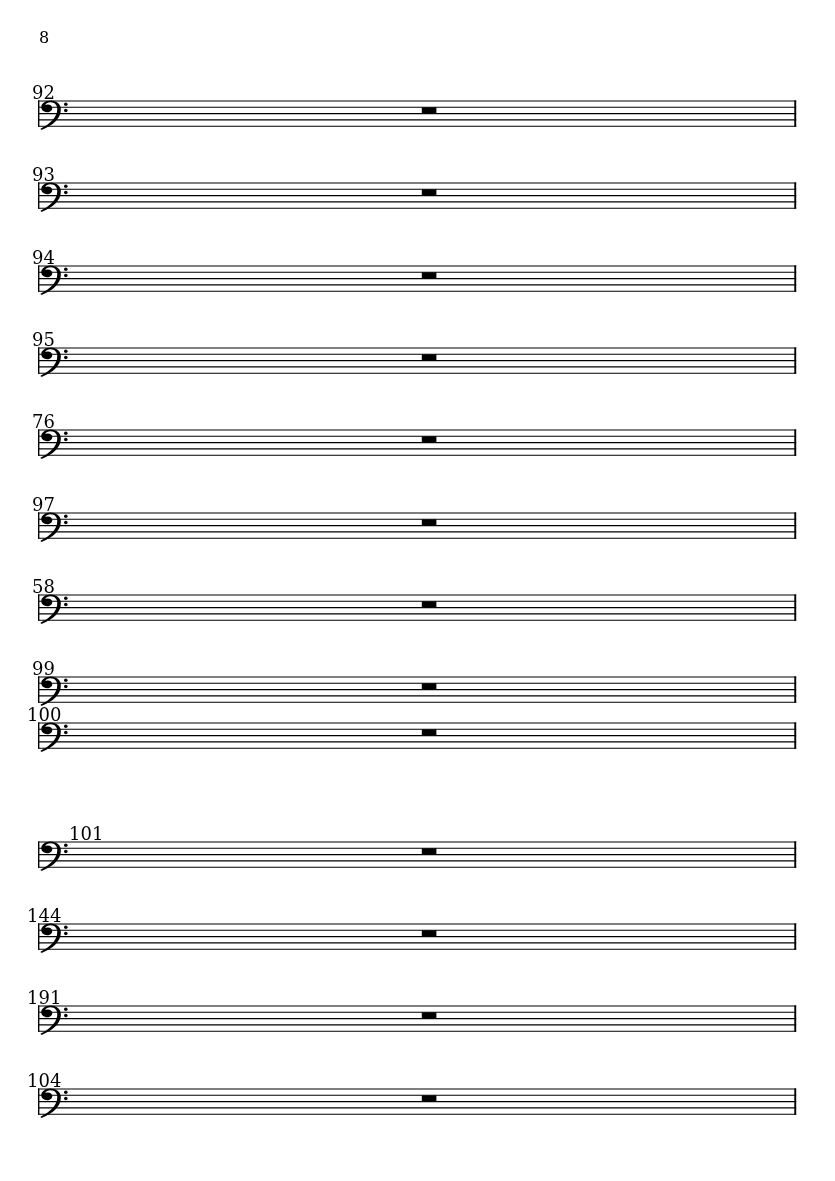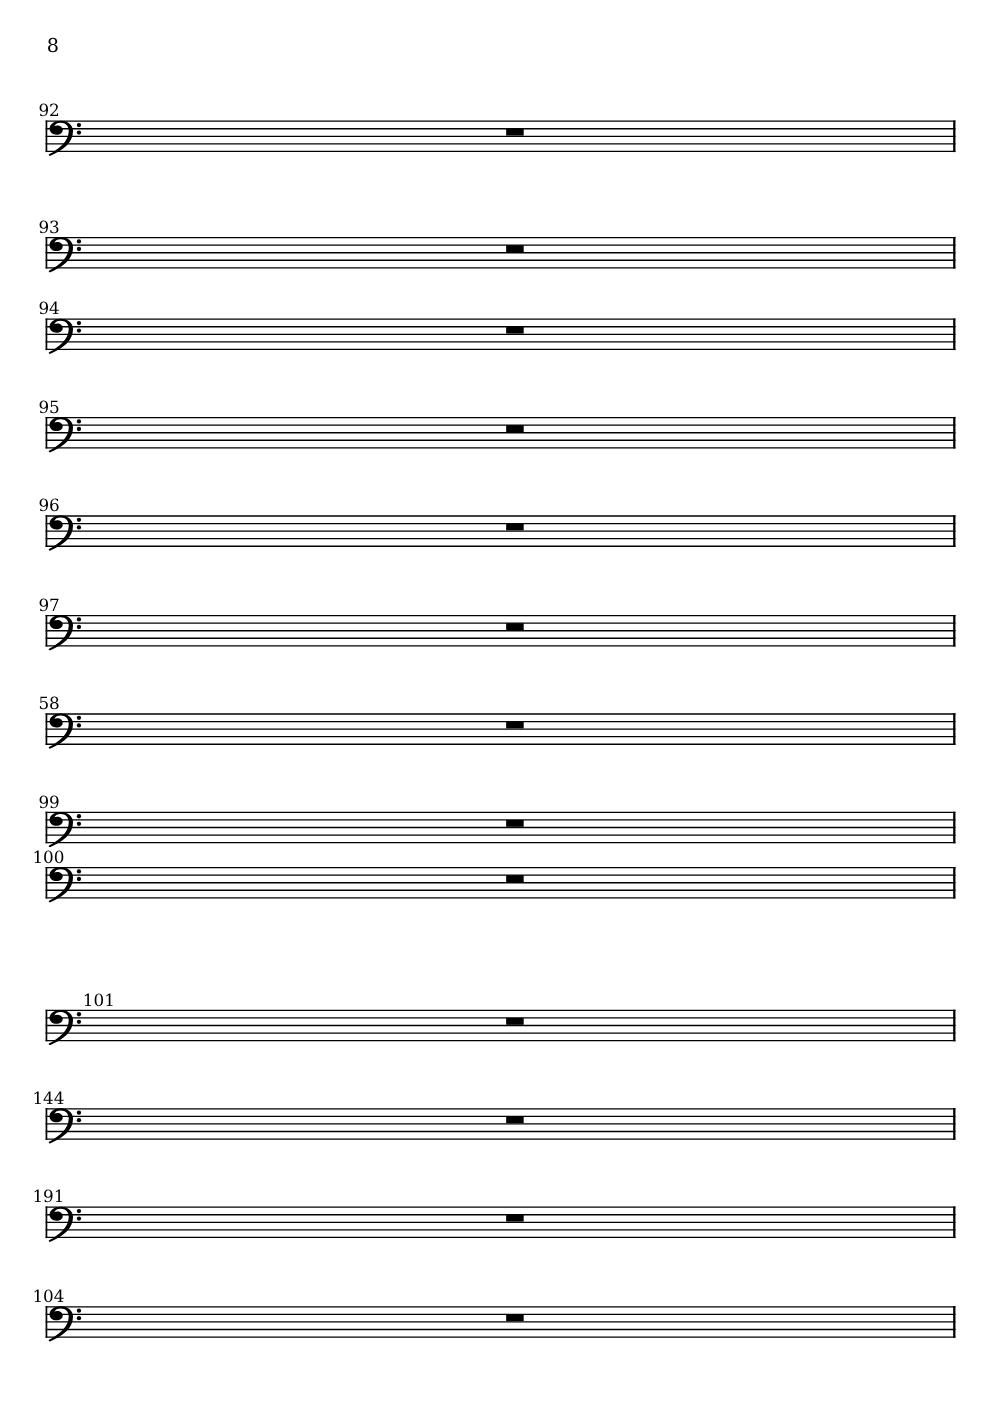--- a/index.html
+++ b/index.html
@@ -26,21 +26,21 @@
   }
   .system {
     position: absolute;
     left: 0;
     width: 835px;
     height: 50px;
   }
   .measure-number {
     position: absolute;
     top: -1px;
-    font-size: 14px;
+    font-size: 18px;
     line-height: 14px;
     color: #000000;
     letter-spacing: 0px;
   }
   .staff-svg {
     position: absolute;
     left: 0;
     top: 12px;
     display: block;
   }
@@ -75,21 +75,21 @@
                  C 4.3 2.7 5.9 1.7 7.8 1.7
                  C 11.2 1.7 13.1 4.5 13.1 8.4
                  C 13.1 16.9 6.8 23.0 0.3 27.4
                  C -0.3 27.8 0.4 29.0 1.2 28.6 Z"></path>
         <circle cx="65.8" cy="5.2" r="1.8"></circle>
         <circle cx="65.8" cy="11.5" r="1.8"></circle>
       </g>
       <rect x="421.8" y="8.3" width="14.6" height="5.7" fill="#000000"></rect>
     </svg>
   </div>
-      <div class="system" style="top: 169px; margin-top: 15px;">
+      <div class="system" style="top: 169px;">
     <span class="measure-number" style="left: 32px;">93</span>
     <svg class="staff-svg" width="835" height="36" viewBox="0 0 835 36" xmlns="http://www.w3.org/2000/svg">
       <g stroke="#000000" stroke-width="1.1">
         <line x1="38" y1="2" x2="796.2" y2="2"></line>
         <line x1="38" y1="8.3" x2="796.2" y2="8.3"></line>
         <line x1="38" y1="14.6" x2="796.2" y2="14.6"></line>
         <line x1="38" y1="20.9" x2="796.2" y2="20.9"></line>
         <line x1="38" y1="27.2" x2="796.2" y2="27.2"></line>
       </g>
       <rect x="38" y="1.45" width="1.4" height="26.3" fill="#000000"></rect>
@@ -169,21 +169,21 @@
                  C 11.2 1.7 13.1 4.5 13.1 8.4
                  C 13.1 16.9 6.8 23.0 0.3 27.4
                  C -0.3 27.8 0.4 29.0 1.2 28.6 Z"></path>
         <circle cx="65.8" cy="5.2" r="1.8"></circle>
         <circle cx="65.8" cy="11.5" r="1.8"></circle>
       </g>
       <rect x="421.8" y="8.3" width="14.6" height="5.7" fill="#000000"></rect>
     </svg>
   </div>
       <div class="system" style="top: 416px;">
-    <span class="measure-number" style="left: 32px;">96</span>
+    <span class="measure-number" style="left: 32px;">76</span>
     <svg class="staff-svg" width="835" height="36" viewBox="0 0 835 36" xmlns="http://www.w3.org/2000/svg">
       <g stroke="#000000" stroke-width="1.1">
         <line x1="38" y1="2" x2="796.2" y2="2"></line>
         <line x1="38" y1="8.3" x2="796.2" y2="8.3"></line>
         <line x1="38" y1="14.6" x2="796.2" y2="14.6"></line>
         <line x1="38" y1="20.9" x2="796.2" y2="20.9"></line>
         <line x1="38" y1="27.2" x2="796.2" y2="27.2"></line>
       </g>
       <rect x="38" y="1.45" width="1.4" height="26.3" fill="#000000"></rect>
       <rect x="794.3" y="1.45" width="1.9" height="26.3" fill="#000000"></rect>

